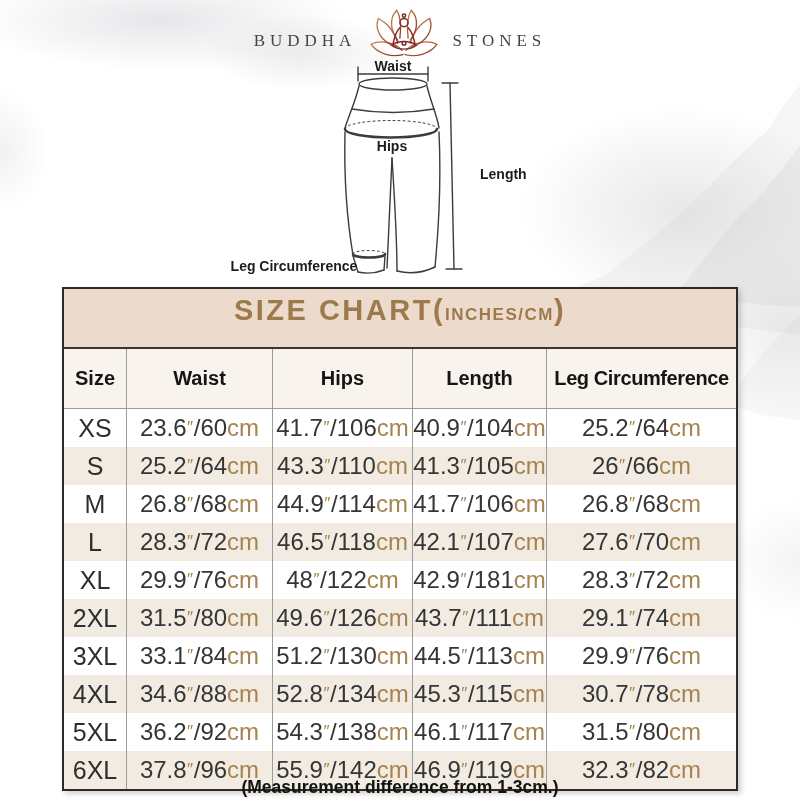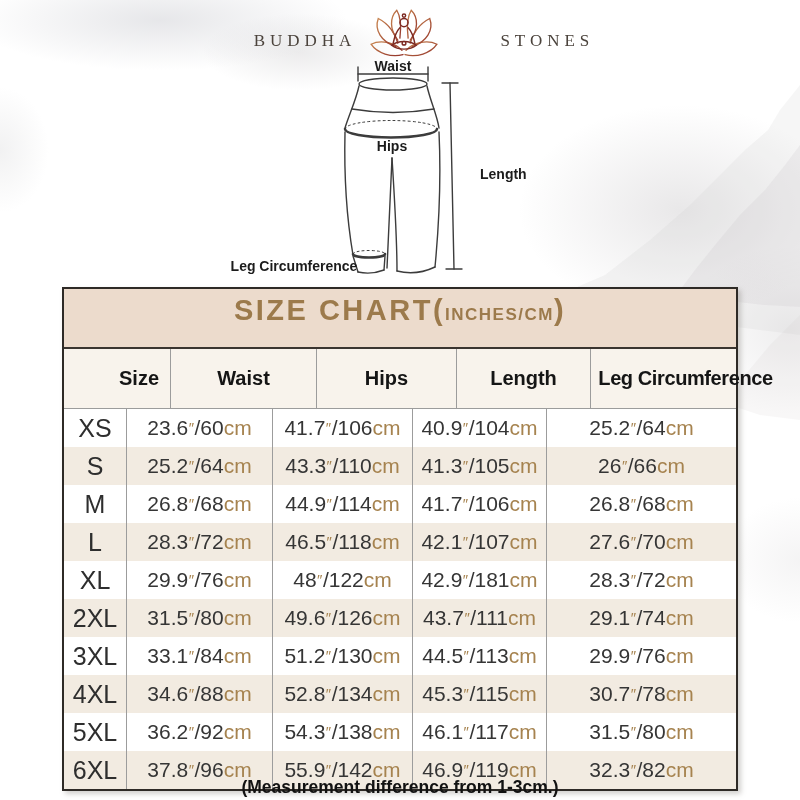--- a/index.html
+++ b/index.html
@@ -19,21 +19,21 @@
       #ffffff;
   }
 
   
   .bg-art { position:absolute; right:0; top:55px; width:270px; height:420px; pointer-events:none; }
 
   
   .brand { position:absolute; top:4px; left:0; width:100%; height:60px;
            display:flex; align-items:center; justify-content:center; gap:13px; }
   .brand-word { font-family:"Liberation Serif","DejaVu Serif",serif; font-size:17px;
-                letter-spacing:5px; color:#4b433c; padding-top:14px;margin-left:48px; }
+                letter-spacing:5px; color:#4b433c; padding-top:14px; }
   .lotus { width:70px; height:54px; margin-top:4px; }
 
   
   .diagram { position:absolute; left:228px; top:55px; width:344px; height:232px; }
   .diagram svg { width:100%; height:100%; }
   .d-label { font-family:"Liberation Sans",sans-serif; font-weight:bold; font-size:14px; fill:#1c1c1c; }
   .pants   { stroke:#3c3c3c; fill:none; stroke-width:1.4; stroke-linecap:round; }
   .thick   { stroke-width:2.6; }
   .dotted  { stroke-width:1; stroke-dasharray:2,3; }
 
@@ -46,28 +46,28 @@
                 display:flex; align-items:baseline; justify-content:center;
                 color:var(--band_text,#9c7a4b); font-weight:bold; padding-top:5px; }
   .title-big   { font-size:29px; letter-spacing:2.5px; }
   .title-small { font-size:17px; letter-spacing:1.5px; }
 
   .grid-row { display:grid; grid-template-columns:62px 146px 140px 134px 190px; }
   .cell { display:flex; align-items:center; justify-content:center; white-space:nowrap; }
   .cell + .cell { border-left:1px solid #9c9c9c; }
 
   .header-row { height:60px; background:var(--headrow_bg,#f8f3ec);
-                border-bottom:1px solid #9c9c9c;padding-left:44px; }
+                border-bottom:1px solid #9c9c9c; }
   .header-row .cell { font-weight:bold; font-size:20px; color:#151515; }
   .header-row .cell:last-child { font-size:20px; letter-spacing:-0.4px; }
 
   .trow { height:38px; background:#ffffff; }
   .trow.alt { background:var(--alt_row_bg,#f2ebe1); }
   .size-cell { font-size:25px; color:#2e2e2e; }
-  .m-cell { font-size:21px; color:var(--value_dark,#353535); }
+  .m-cell { font-size:24px; color:var(--value_dark,#353535); }
   .m-cell .u { color:var(--unit_tan,#a6834f); }
   .m-cell .mark { font-size:0.72em; position:relative; top:-0.05em; margin:0 0.5px; }
 
   .footnote { position:absolute; top:777px; left:0; width:100%; text-align:center;
               font-weight:bold; font-size:17.5px; color:#121212; }
 </style>
 </head>
 <body>
 
 <div class="canvas">

